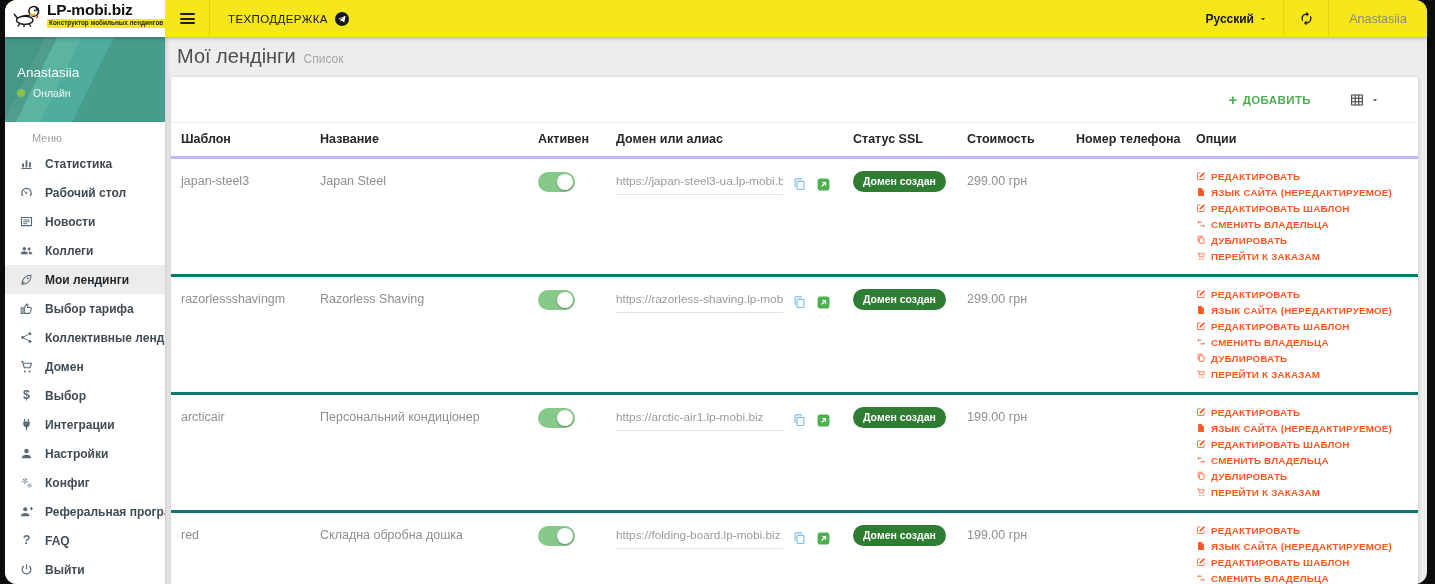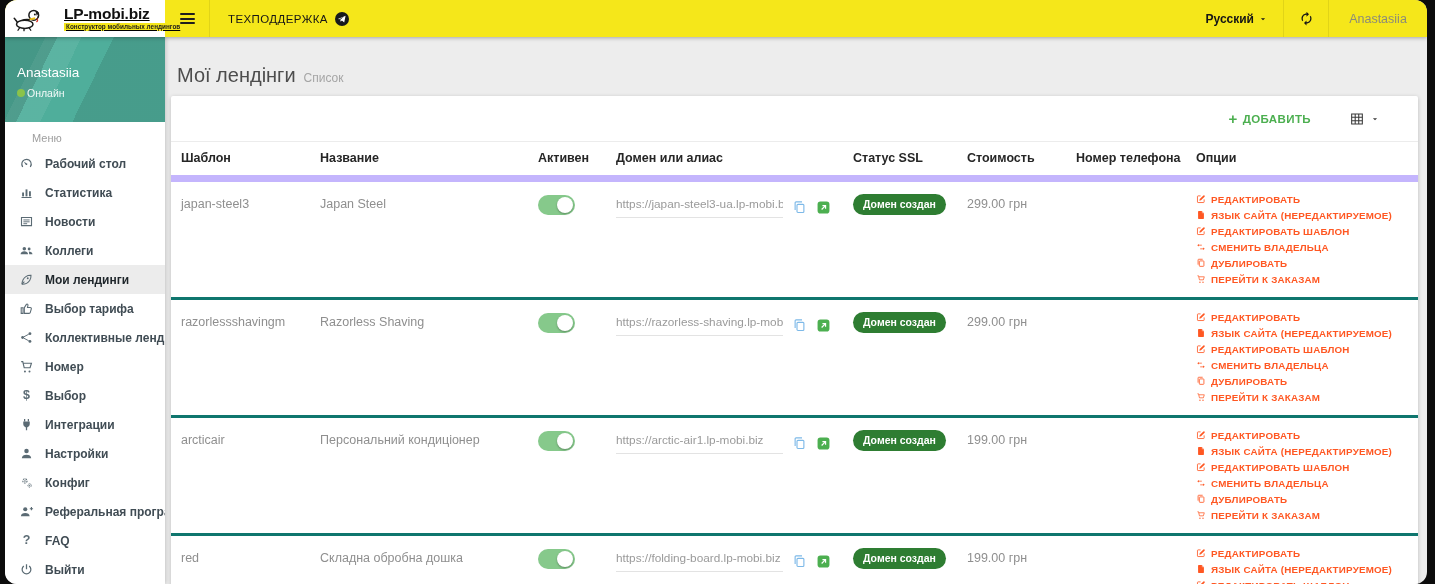--- a/index.html
+++ b/index.html
@@ -9,21 +9,21 @@
     background:#0c0c0c;
     font-family:"Liberation Sans", sans-serif;
     position:relative;
   }
   .app {
     position:absolute; top:0; bottom:0; left:5px; right:8px;
     border-radius:12px; overflow:hidden; background:#ededed;
   }
   
   .topbar { height:37px; display:flex; background:var(--accent-yellow); box-shadow:0 1px 4px rgba(0,0,0,.3); position:relative; z-index:6; }
-  .logo { width:160px; flex:none; background:#fff; display:flex; align-items:center; gap:22px; padding:2px 4px 2px 7px; cursor:pointer;text-decoration:underline; }
+  .logo { width:160px; flex:none; background:#fff; display:flex; align-items:flex-start; gap:5px; padding:2px 4px 2px 7px; cursor:pointer; }
   .logo-dog svg { width:30px; height:26px; display:block; }
   .logo-text { display:flex; flex-direction:column; line-height:1.05; }
   .logo-title { font-size:15.5px; font-weight:bold; color:#101010; letter-spacing:-.2px; }
   .logo-sub { font-size:6.4px; font-weight:bold; color:#1c1c1c; background:var(--accent-yellow); padding:1px 2px; margin-top:1px; white-space:nowrap; }
   .tb-main { flex:1; display:flex; align-items:stretch; }
   .hamburger { width:44px; border:none; background:none; cursor:pointer; display:flex; flex-direction:column; align-items:center; justify-content:center; gap:2.5px; }
   .hamburger span { width:15px; height:2px; background:#1e1e1e; border-radius:1px; }
   .tb-sep { width:1px; background:rgba(0,0,0,.08); }
   .support { display:flex; align-items:center; gap:6px; padding:0 18px; font-size:11.5px; font-weight:normal; color:#161616; letter-spacing:.4px; cursor:pointer; text-decoration:none; }
   .tb-spacer { flex:1; }
@@ -40,44 +40,44 @@
   
   .sidebar { width:160px; flex:none; background:#fff; box-shadow:1px 0 4px rgba(0,0,0,.18); position:relative; z-index:5; overflow:hidden; }
   .profile { height:85px; background:var(--teal); position:relative; padding:28px 12px 0; }
   .profile::before { content:""; position:absolute; inset:0;
     background:
       linear-gradient(116deg, rgba(0,0,0,0) 54%, rgba(0,0,0,.10) 54% 100%),
       linear-gradient(296deg, rgba(0,0,0,0) 74%, rgba(0,0,0,.13) 74% 100%),
       linear-gradient(116deg, rgba(255,255,255,0) 20%, rgba(255,255,255,.07) 20% 38%, rgba(255,255,255,0) 38%);
   }
   .p-name { color:#fff; font-size:13.5px; position:relative; }
-  .p-status { display:flex; align-items:center; gap:2px; margin-top:7px; position:relative; }
+  .p-status { display:flex; align-items:center; gap:8px; margin-top:7px; position:relative; }
   .dot { width:8px; height:8px; border-radius:50%; background:#8bc34a; }
   .p-status-label { font-size:10.5px; color:rgba(255,255,255,.92); }
   .menu-label { font-size:11px; color:#9e9e9e; padding:10px 27px 5px; }
   .menu-item { height:29px; display:flex; align-items:center; gap:10px; padding:0 13px; cursor:pointer; }
   .menu-item.active { background:#ececec; }
   .mi-icon { width:17px; flex:none; color:#5b6b74; display:flex; align-items:center; justify-content:center; }
   .mi-icon svg { width:15px; height:15px; }
   .txt-ic { font-weight:bold; font-size:12.5px; line-height:1; }
   .mi-label { font-size:12px; font-weight:bold; color:#404c54; white-space:nowrap; }
   .menu-item.active .mi-label { color:#1f262b; }
   
   .content { flex:1; overflow:hidden; }
-  .page-head { padding:27px 0 9px 12px; display:flex; align-items:baseline; gap:8px; }
+  .page-head { padding:8px 0 9px 12px; display:flex; align-items:baseline; gap:8px; }
   .page-head h1 { margin:0; font-size:20px; font-weight:normal; color:#4d4d4d; }
   .page-sub { font-size:12px; color:#a5a5a5; }
   .card { margin:0 9px 0 6px; background:#fff; border-radius:2px; box-shadow:0 1px 4px rgba(0,0,0,.2); min-height:560px; }
   .card-toolbar { height:45px; display:flex; justify-content:flex-end; align-items:center; gap:26px; padding-right:32px; }
   .add-btn { display:flex; align-items:center; gap:5px; background:none; border:none; cursor:pointer; color:var(--green); font-family:inherit; font-size:11.5px; font-weight:bold; letter-spacing:.4px; }
   .plus { font-size:15px; line-height:1; font-weight:bold; }
   .view-btn { display:flex; align-items:center; gap:5px; background:none; border:none; cursor:pointer; color:#3a3a3a; }
   
   .tbl { width:100%; border-collapse:collapse; table-layout:fixed; }
-  .tbl th { text-align:left; font-size:12.5px; font-weight:bold; color:#262626; padding:9px 10px 10px; border-top:1px solid #ececec; border-bottom:7px solid #c4b5fd; white-space:nowrap; overflow:hidden; }
+  .tbl th { text-align:left; font-size:12.5px; font-weight:bold; color:#262626; padding:9px 10px 10px; border-top:1px solid #ececec; border-bottom:3px solid #c4b5fd; white-space:nowrap; overflow:hidden; }
   .tbl td { vertical-align:top; padding:12px 10px; height:103px; border-bottom:3px solid #0f766e; overflow:hidden; }
   .cell-gray { color:#8f8f8f; font-size:12.5px; white-space:nowrap; }
   .toggle { width:37px; height:20px; border-radius:10px; background:var(--toggle-green); display:inline-block; position:relative; cursor:pointer; margin-top:1px; }
   .knob { position:absolute; top:2px; right:2px; width:16px; height:16px; border-radius:50%; background:#fff; box-shadow:0 1px 2px rgba(0,0,0,.3); }
   .c-domain { padding-top:15px !important; }
   .domain-wrap { display:flex; align-items:center; gap:9px; }
   .domain-input { width:167px; flex:none; border:0; border-bottom:1px solid #e3e3e3; background:none; outline:none; font-family:inherit; font-size:11.8px; color:#9a9a9a; padding:0 0 6px; white-space:nowrap; overflow:hidden; }
   .copy-ic { color:#7db9e8; cursor:pointer; }
   .open-ic { cursor:pointer; }
   .badge { display:inline-block; background:var(--badge-green); color:#fff; font-size:10.5px; font-weight:bold; padding:4px 10px 5px; border-radius:11px; white-space:nowrap; }
@@ -156,41 +156,41 @@
         <div class="p-status">
           <span class="dot"></span>
           <span class="p-status-label">Онлайн</span>
         </div>
       </div>
       <div class="menu-label">Меню</div>
       <nav class="menu" id="menu">
   <div class="menu-item">
     <span class="mi-icon">
               <svg viewBox="0 0 24 24" fill="currentColor">
-                <path d="M12 4.5a8.5 8.5 0 00-8.5 8.5c0 1.9.6 3.7 1.7 5.1l1.5-1.1A6.6 6.6 0 0112 6.4a6.6 6.6 0 015.3 10.6l1.5 1.1A8.5 8.5 0 0012 4.5z"></path>
-                <path d="M11 14.1a1.4 1.4 0 002-2c-.6-.5-5.2-3.1-5.2-3.1s2.7 4.5 3.2 5.1z"></path>
-              </svg>
-            </span>
-    <span class="mi-label">Рабочий стол</span>
-  </div>
-
-  <div class="menu-item">
-    <span class="mi-icon">
-              <svg viewBox="0 0 24 24" fill="currentColor">
                 <path d="M4 19.2h16v1.6H4z"></path>
                 <rect x="5" y="12" width="3" height="6.2"></rect>
                 <rect x="10.5" y="7" width="3" height="11.2"></rect>
                 <rect x="16" y="10" width="3" height="8.2"></rect>
               </svg>
             </span>
     <span class="mi-label">Статистика</span>
   </div>
 
   <div class="menu-item">
     <span class="mi-icon">
+              <svg viewBox="0 0 24 24" fill="currentColor">
+                <path d="M12 4.5a8.5 8.5 0 00-8.5 8.5c0 1.9.6 3.7 1.7 5.1l1.5-1.1A6.6 6.6 0 0112 6.4a6.6 6.6 0 015.3 10.6l1.5 1.1A8.5 8.5 0 0012 4.5z"></path>
+                <path d="M11 14.1a1.4 1.4 0 002-2c-.6-.5-5.2-3.1-5.2-3.1s2.7 4.5 3.2 5.1z"></path>
+              </svg>
+            </span>
+    <span class="mi-label">Рабочий стол</span>
+  </div>
+
+  <div class="menu-item">
+    <span class="mi-icon">
               <svg viewBox="0 0 24 24" fill="none" stroke="currentColor" stroke-width="1.8">
                 <path d="M4 5.5h16v13H4z"></path>
                 <path stroke-width="1.5" d="M7 9.5h10M7 12.5h10M7 15.5h6"></path>
               </svg>
             </span>
     <span class="mi-label">Новости</span>
   </div>
 
   <div class="menu-item">
     <span class="mi-icon">
@@ -238,21 +238,21 @@
   </div>
 
   <div class="menu-item">
     <span class="mi-icon">
               <svg viewBox="0 0 24 24" fill="currentColor">
                 <circle cx="9.5" cy="19.8" r="1.6"></circle>
                 <circle cx="16.8" cy="19.8" r="1.6"></circle>
                 <path d="M3.5 4.2H6l2.3 9.8h9.4l2.2-7.3H7.1" fill="none" stroke="currentColor" stroke-width="1.8"></path>
               </svg>
             </span>
-    <span class="mi-label">Номер</span>
+    <span class="mi-label">Домен</span>
   </div>
 
   <div class="menu-item">
     <span class="mi-icon">
               <span class="txt-ic">$</span>
             </span>
     <span class="mi-label">Выбор</span>
   </div>
 
   <div class="menu-item">

